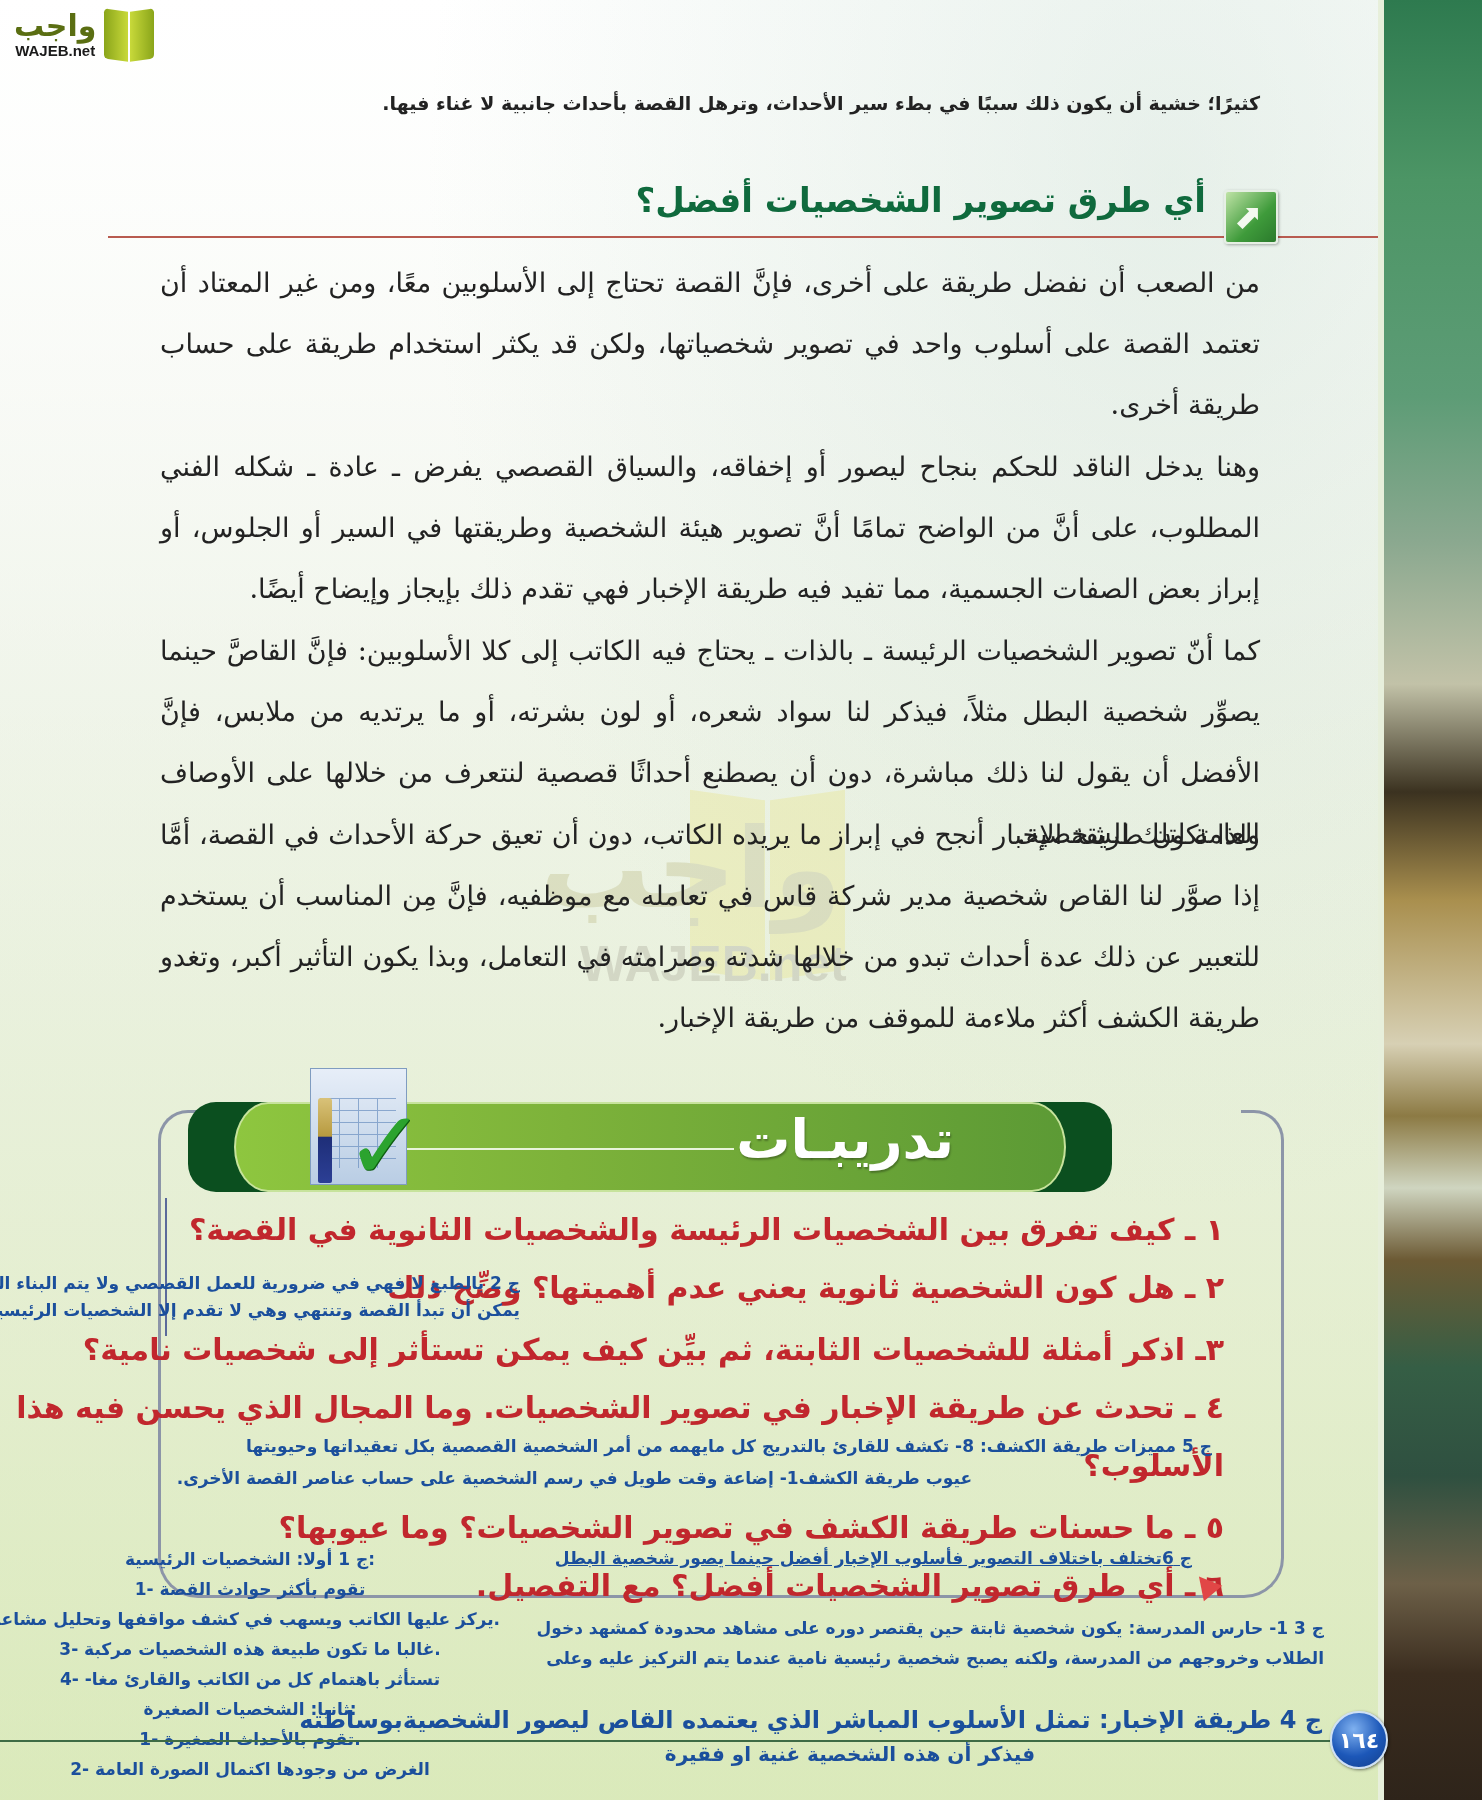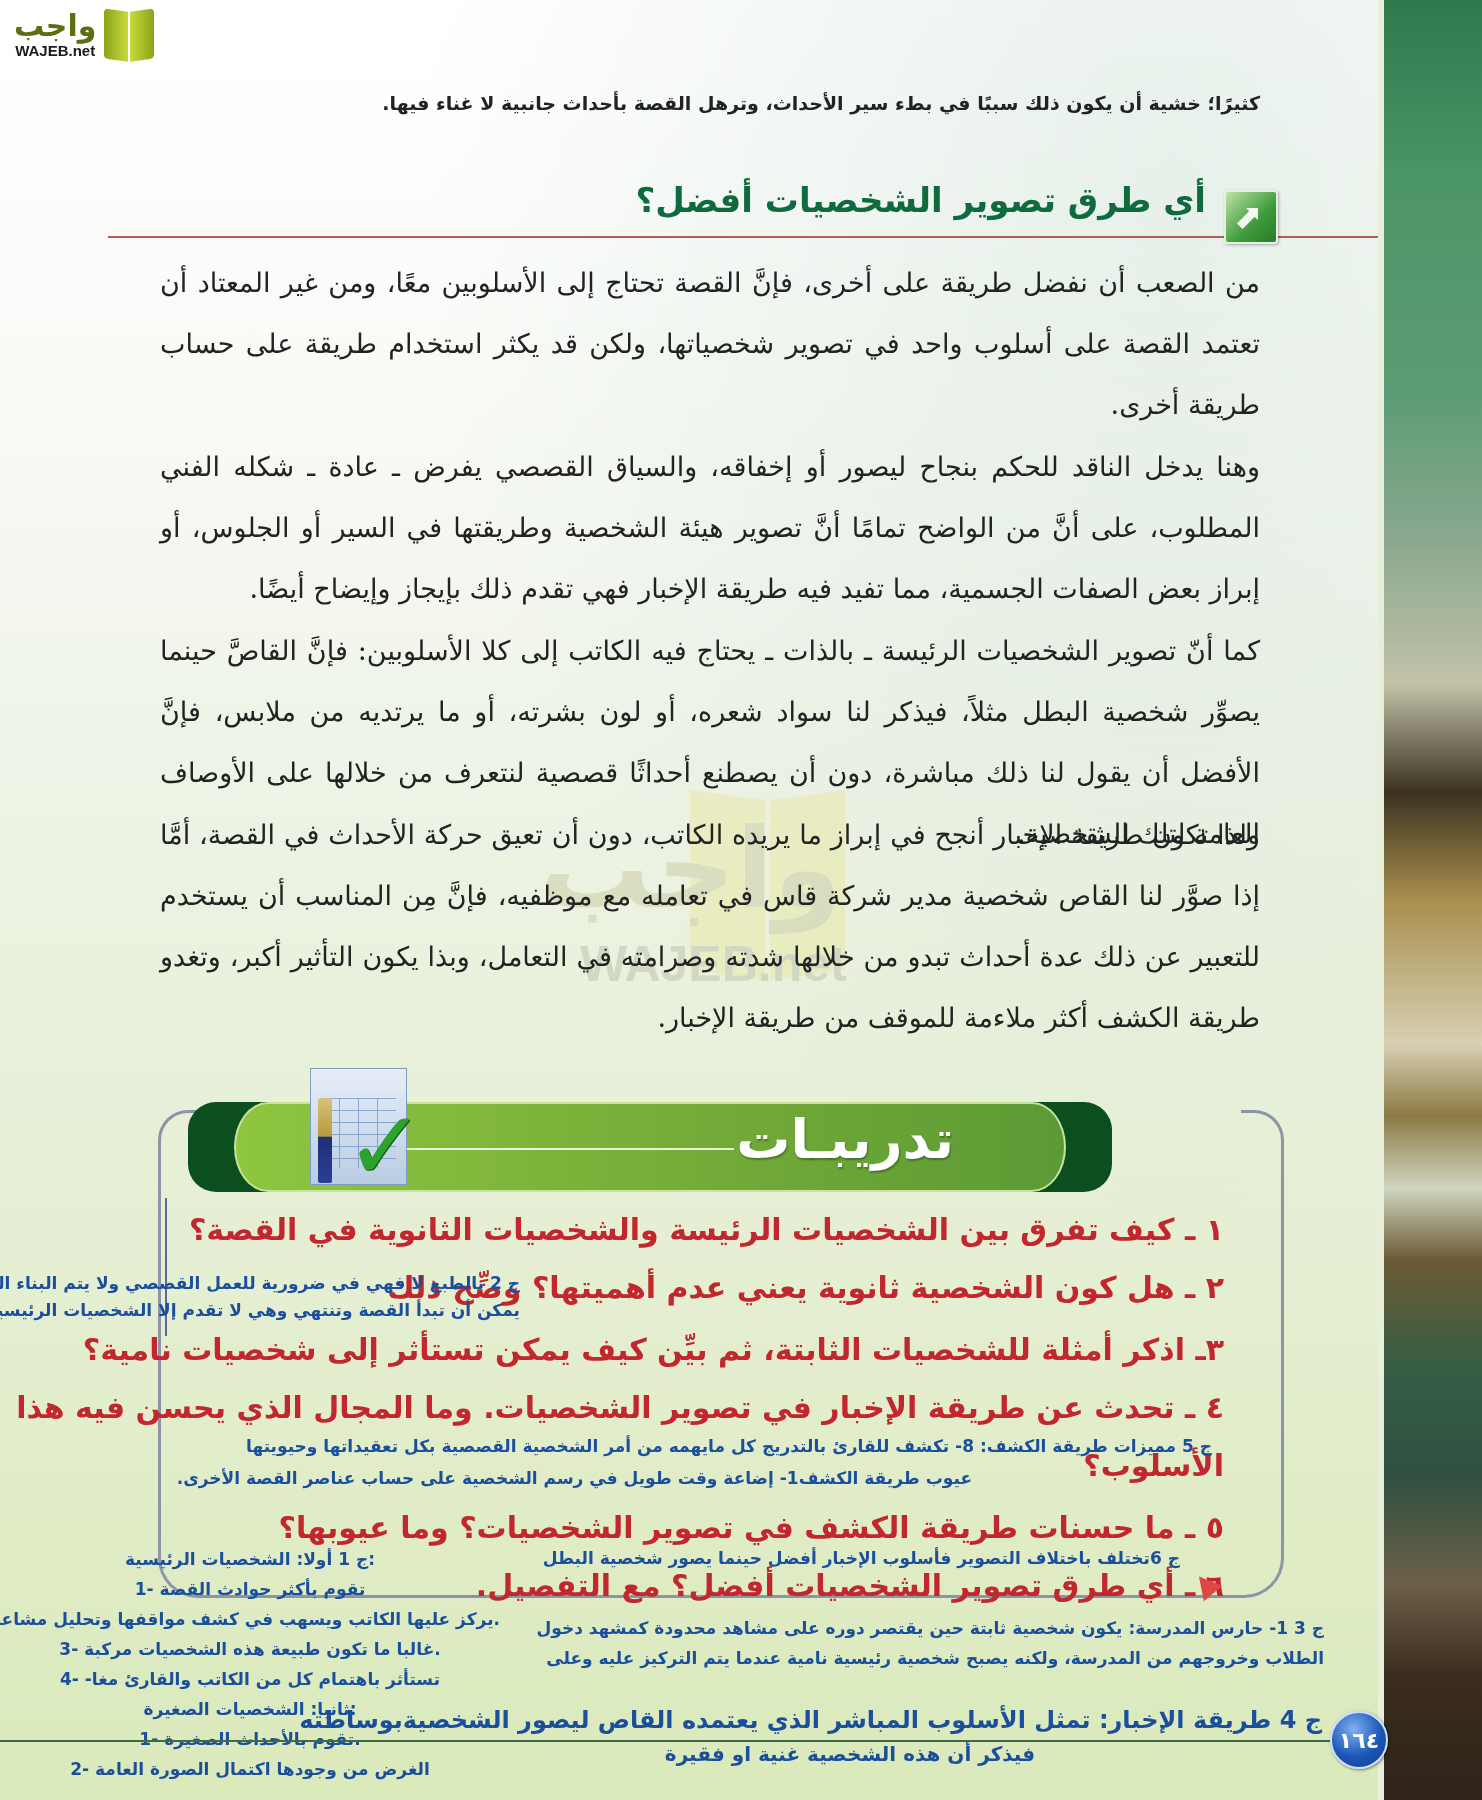--- a/index.html
+++ b/index.html
@@ -168,21 +168,21 @@
 <div class="q" style="right:258px; top:1568px;">٦ ـ أي طرق تصوير الشخصيات أفضل؟ مع التفصيل.</div>
 
 <div class="vline"></div>
 
 <div class="a" style="left:0; width:520px; top:1273px;">ج 2 بالطبع لا فهي في ضرورية للعمل القصصي ولا يتم البناء القصصي بدونها فلا</div>
 <div class="a a-center" style="left:0; width:520px; top:1300px;">يمكن أن تبدأ القصة وتنتهي وهي لا تقدم إلا الشخصيات الرئيسية فقط</div>
 
 <div class="a" style="right:270px; top:1436px;">ج 5 مميزات طريقة الكشف: 8- تكشف للقارئ بالتدريج كل مايهمه من أمر الشخصية القصصية بكل تعقيداتها وحيويتها</div>
 <div class="a" style="right:510px; top:1468px;">عيوب طريقة الكشف1- إضاعة وقت طويل في رسم الشخصية على حساب عناصر القصة الأخرى.</div>
 
-<div class="a" style="right:302px; top:1548px;">ج 6تختلف باختلاف التصوير فأسلوب الإخبار أفضل حينما يصور شخصية البطل</div>
+<div class="a" style="right:290px; top:1548px;text-decoration:underline;">ج 6تختلف باختلاف التصوير فأسلوب الإخبار أفضل حينما يصور شخصية البطل</div>
 <div class="cursor-icon"></div>
 
 <div class="a" style="right:158px; top:1618px;">ج 3 1- حارس المدرسة: يكون شخصية ثابتة حين يقتصر دوره على مشاهد محدودة كمشهد دخول</div>
 <div class="a" style="right:158px; top:1648px;">الطلاب وخروجهم من المدرسة، ولكنه يصبح شخصية رئيسية نامية عندما يتم التركيز عليه وعلى</div>
 
 <div class="a" style="right:160px; top:1706px; font-size:24px;">ج 4 طريقة الإخبار: تمثل الأسلوب المباشر الذي يعتمده القاص ليصور الشخصيةبوساطته</div>
 <div class="a a-center" style="left:500px; width:700px; top:1742px; font-size:20px;">فيذكر أن هذه الشخصية غنية او فقيرة</div>
 
 <div style="position:absolute; left:0; top:1544px; width:500px;">
   <div class="a a-center" style="position:relative; width:500px; line-height:30px;">:ج 1 أولا: الشخصيات الرئيسية</div>

